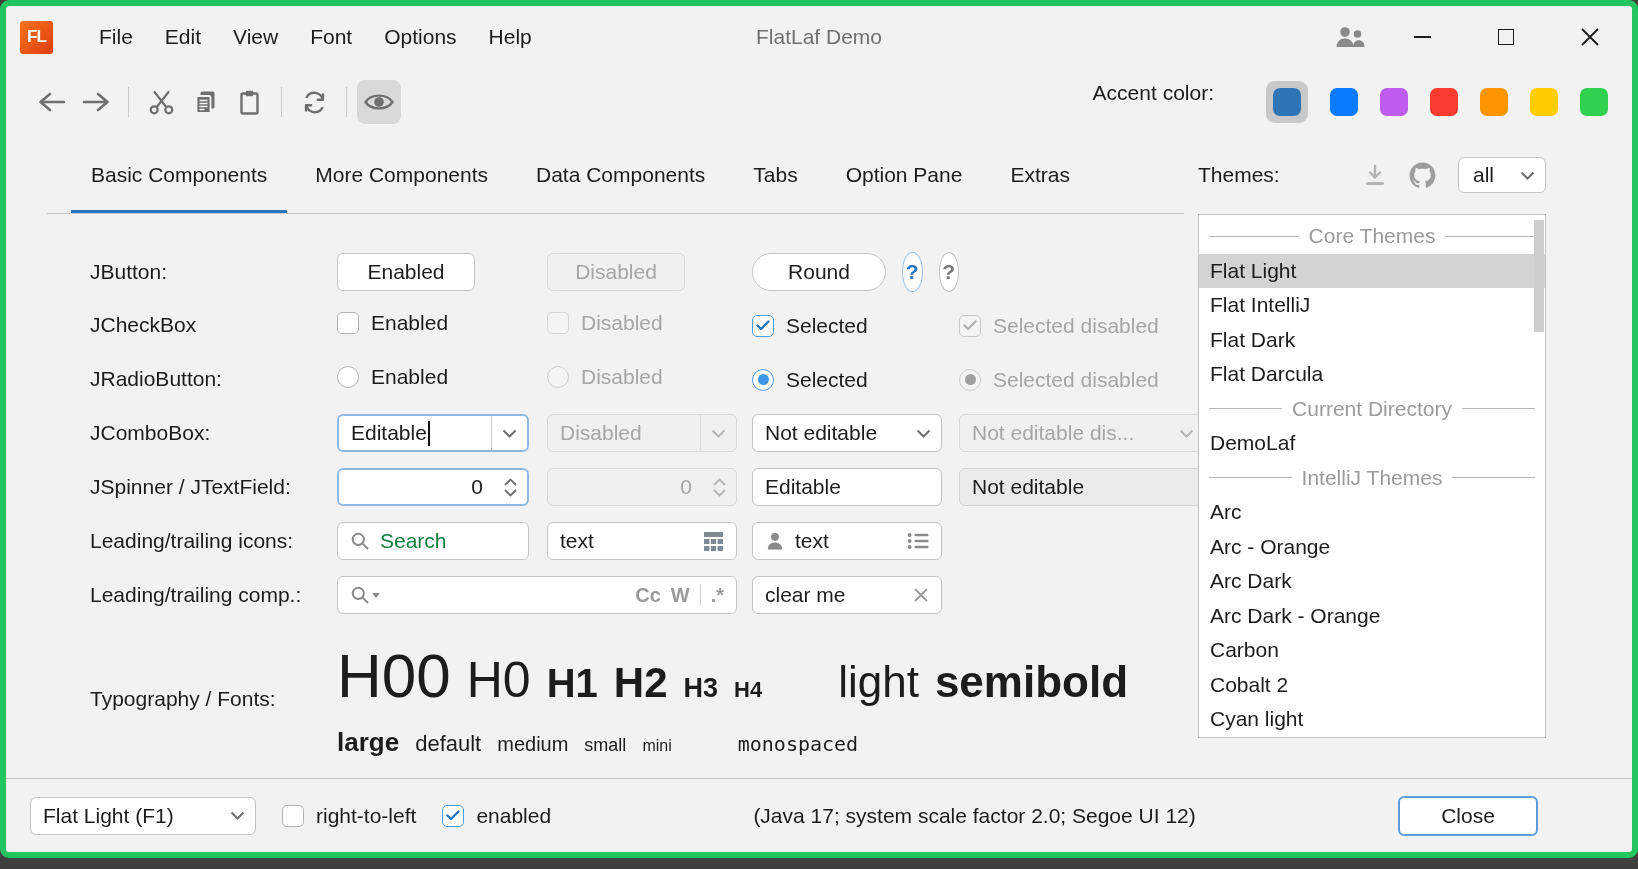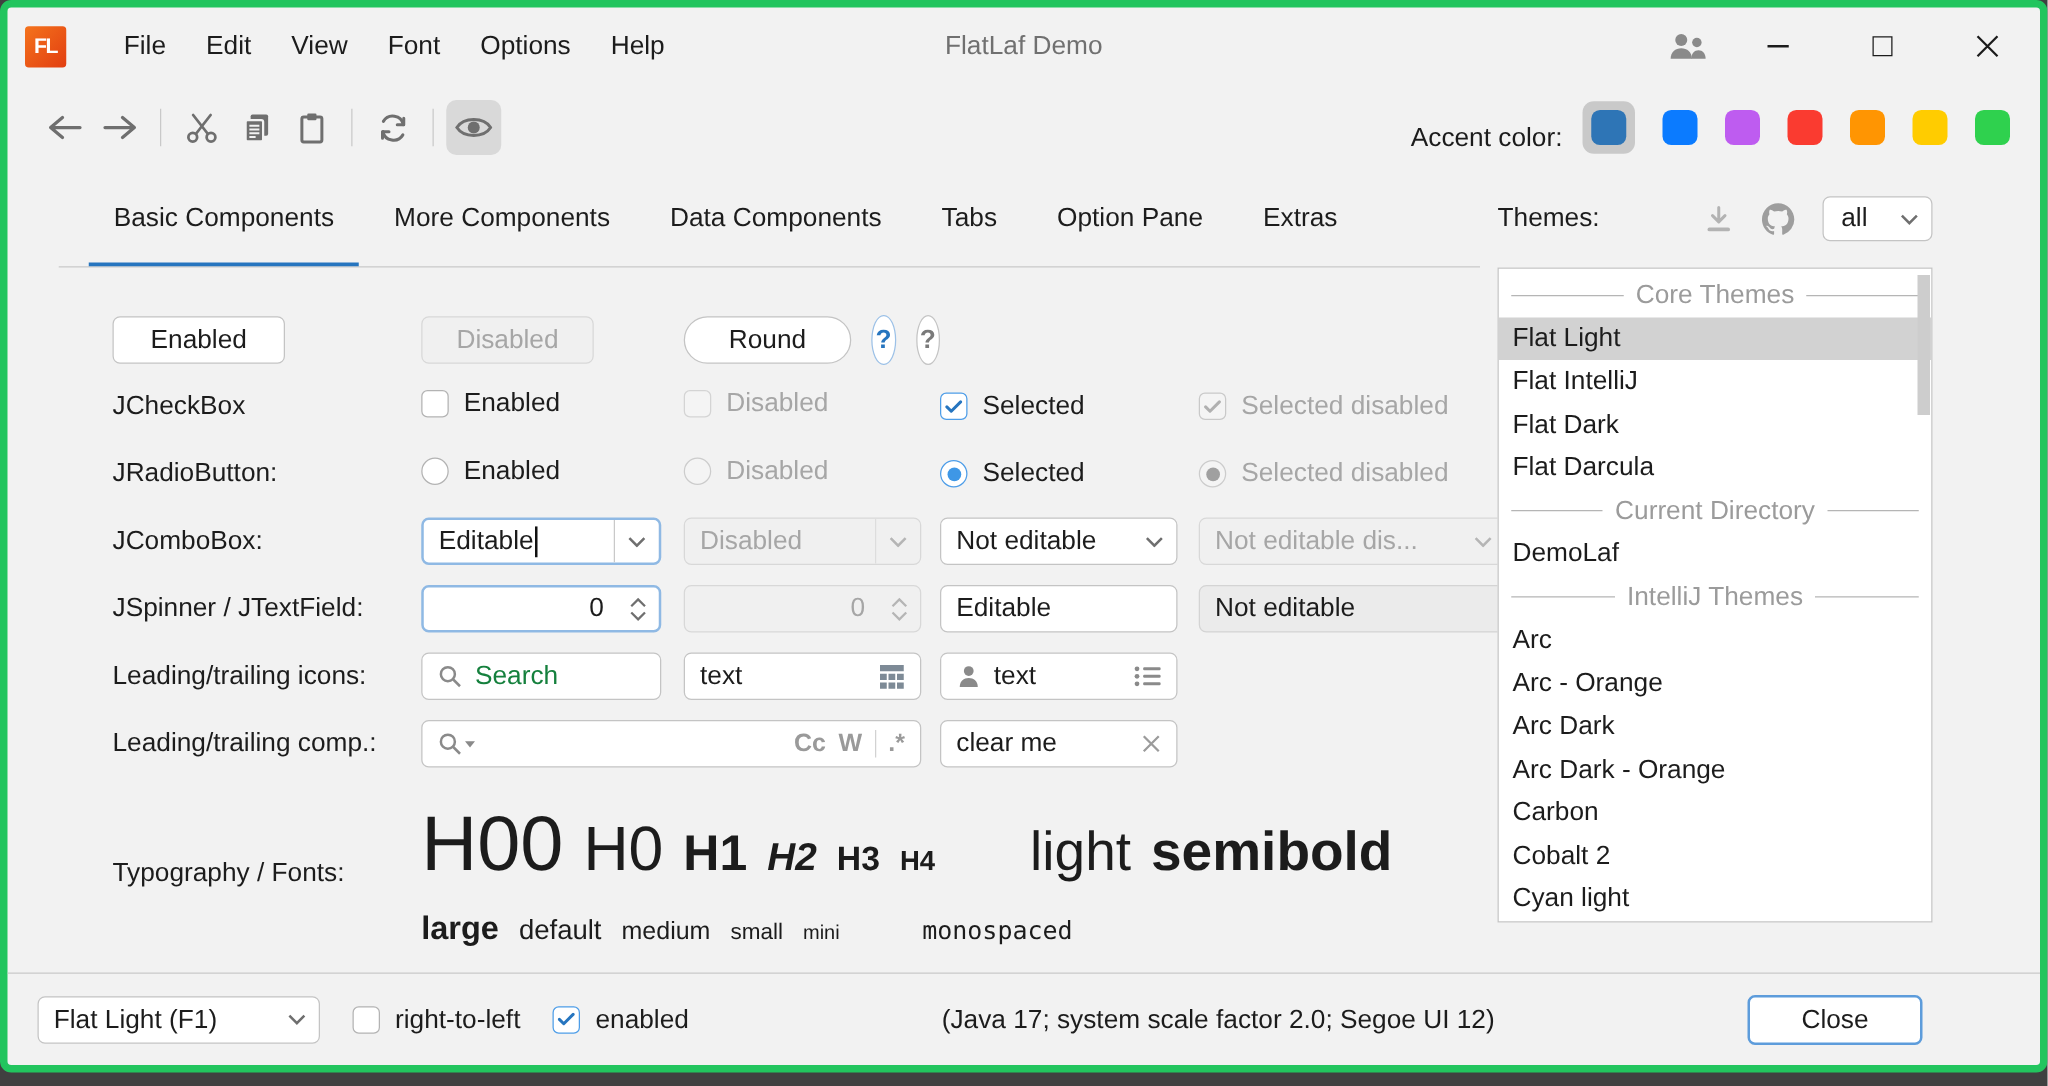--- a/index.html
+++ b/index.html
@@ -31,21 +31,21 @@
   .users-btn { width:60px; height:62px; display:flex; align-items:center; justify-content:center; }
   .cap-btn { width:84px; height:62px; display:flex; align-items:center; justify-content:center; }
   .min-glyph { width:17px; height:2px; background:#1c1c1c; }
   .max-glyph { width:16px; height:16px; border:1.8px solid #1c1c1c; }
 
   
   .toolbar { height:68px; flex:0 0 68px; display:flex; align-items:center; padding:0 24px; }
   .tool-btn { width:44px; height:44px; border-radius:8px; display:flex; align-items:center; justify-content:center; }
   .tool-btn.selected { background:#d9d9d9; }
   .tool-sep { width:1px; height:30px; background:#c9c9c9; margin:0 10px; }
-  .accent-area { margin-left:auto; display:flex; align-items:flex-end; }
+  .accent-area { margin-left:auto; display:flex; align-items:flex-start;gap:36px; }
   .accent-label { margin-right:16px; }
   .swatch { width:28px; height:28px; border-radius:7px; }
   .swatch-ring { width:42px; height:42px; border-radius:9px; background:#c9c9c9; display:flex; align-items:center; justify-content:center; }
   .swatch-gap { display:flex; align-items:center; gap:22px; }
 
   
   .main { flex:1; display:flex; min-height:0; }
   .left-col { width:1178px; flex:0 0 1178px; display:flex; flex-direction:column;padding-left:41px; }
   .right-col { flex:1; display:flex; flex-direction:column; }
 
@@ -124,21 +124,21 @@
   .ticon-right { margin-left:auto; display:flex; align-items:center; gap:10px; }
   .gray-glyph { color:#9a9a9a; font-weight:bold; font-size:20px; }
   .mini-div { width:1px; height:22px; background:#d2d2d2; }
   .tri-down { width:0; height:0; border-left:4.5px solid transparent; border-right:4.5px solid transparent; border-top:5.5px solid #8a8a8a; margin-left:2px; }
 
   
   .typo-row { display:grid; grid-template-columns:247px 1fr; align-items:center; margin-top:26px; }
   .typo-lines { display:flex; flex-direction:column; gap:16px; }
   .tline { display:flex; align-items:baseline; }
   .h00 { font-size:62px; } .h0 { font-size:50px; }
-  .h1 { font-size:40px; font-weight:bold; } .h2 { font-size:31px; font-weight:bold;font-style:italic; }
+  .h1 { font-size:40px; font-weight:bold; } .h2 { font-size:42px; font-weight:bold; }
   .h3 { font-size:27px; font-weight:bold; } .h4 { font-size:22px; font-weight:bold; }
   .t-light { font-size:44px; font-weight:300; margin-left:76px; }
   .t-semibold { font-size:44px; font-weight:bold; margin-left:16px; }
   .t-large { font-size:26px;font-weight:bold; } .t-default { font-size:22px; } .t-medium { font-size:20px; }
   .t-small { font-size:18px; } .t-mini { font-size:16px; }
   .t-mono { font-size:20px; font-family:"DejaVu Sans Mono","Liberation Mono",monospace; margin-left:66px; }
   .tgap { margin-left:16px; }
 
   
   .statusbar { height:74px; flex:0 0 74px; border-top:1px solid #c9c9c9; display:flex; align-items:center; padding:0 24px; }
@@ -262,20 +262,21 @@
         <div class="tab">More Components</div>
         <div class="tab">Data Components</div>
         <div class="tab">Tabs</div>
         <div class="tab">Option Pane</div>
         <div class="tab">Extras</div>
       </div>
 
       <div class="content">
 
         <div class="crow">
+          <div class="rlabel">JButton:</div>
           <div><span class="btn">Enabled</span></div>
           <div><span class="btn disabled">Disabled</span></div>
           <div class="cell-flex">
             <span class="btn round">Round</span>
             <span class="help-btn blue">?</span>
             <span class="help-btn gray">?</span>
           </div>
         </div>
 
         <div class="crow">

